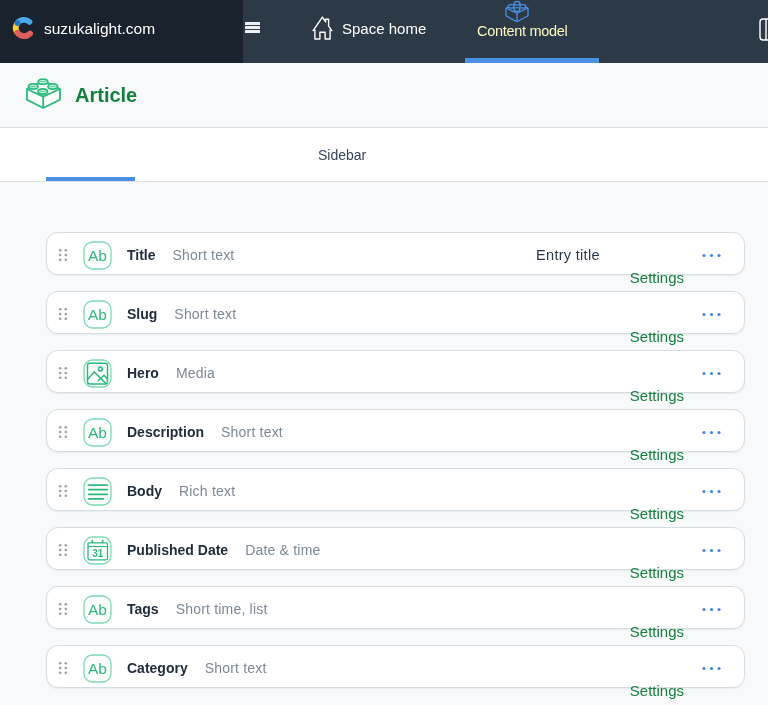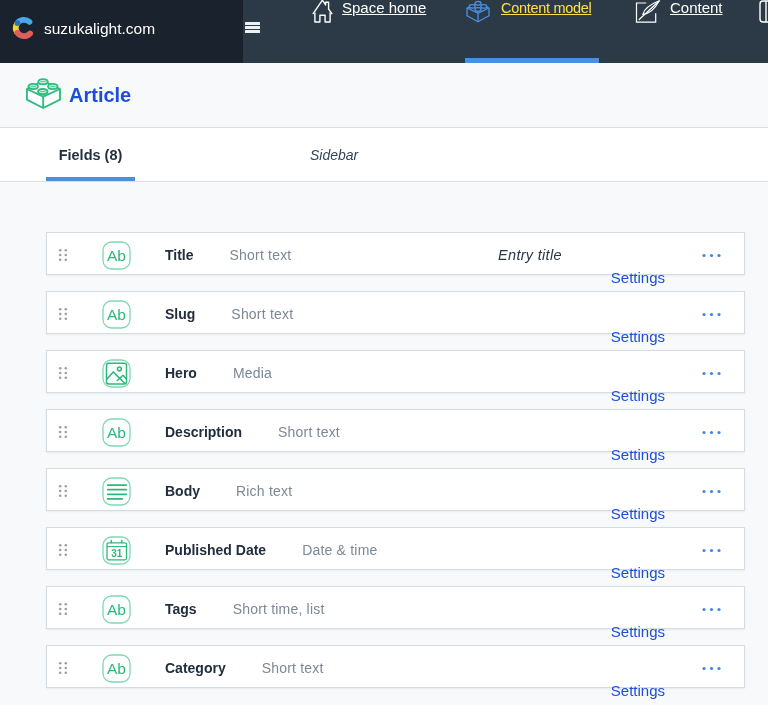--- a/index.html
+++ b/index.html
@@ -6,51 +6,51 @@
 html,body { width:768px; height:705px; overflow:hidden; }
 body { font-family:"Liberation Sans", sans-serif; background:#f7f9fa; position:relative; }
 
 
 .topbar { position:absolute; left:0; top:0; width:768px; height:63px; background:#2c3a48; }
 .topbar-left { position:absolute; left:0; top:0; width:243px; height:63px; background:#19222d; }
 .logo { position:absolute; left:12px; top:16px; }
 .space-name { position:absolute; left:44px; top:20px; color:#fff; font-size:15.5px; line-height:18px; }
 .burger { position:absolute; left:245px; top:22px; width:15px; }
 .burger div { height:2.5px; background:#eef1f4; margin-bottom:1.6px; border-radius:0.5px; }
-.nav-item { position:absolute; top:0; height:58px; display:flex; color:#fff; font-size:15px;text-decoration:underline; }
+.nav-item { position:absolute; top:0; height:58px; display:flex; align-items:center; color:#fff; font-size:15px; }
 .nav-item svg { display:block; }
 .nav-item .lbl { margin-left:9px; line-height:16px; }
-.nav-active { color:#fde047; }
+.nav-active { color:#fef9c3;flex-direction:column; }
 .nav-underline { position:absolute; left:465px; top:58px; width:134px; height:5px; background:#4a90e2; }
 
 
 .header { position:absolute; left:0; top:63px; width:768px; height:65px; background:#f7f9fa; border-bottom:1px solid #d9e0e4; }
 .ct-icon { position:absolute; left:26px; top:15px; }
-.h-title { position:absolute; left:69px; top:20px; font-size:20px; font-weight:bold; color:#1d4ed8; line-height:24px; }
+.h-title { position:absolute; left:75px; top:20px; font-size:20px; font-weight:bold; color:#15803d; line-height:24px; }
 .h-edit { position:absolute; left:162px; top:28px; font-size:14px; color:#4586d8; text-decoration:underline; line-height:16px;margin-top:48px; }
 
 
 .tabs { position:absolute; left:0; top:128px; width:768px; height:54px; background:#fff; border-bottom:1px solid #d9e0e4; }
 .tab { position:absolute; top:0; height:54px; display:flex; align-items:center; font-size:14px; color:#35465a; }
 .tab-1 { left:46px; width:89px; justify-content:center; font-weight:bold; font-size:14.5px; color:#222f3e; }
 .tab-2 { left:172px; }
-.tab-3 { left:310px;font-style:italic; }
+.tab-3 { left:318px; }
 .tab-ul { position:absolute; left:46px; top:177px; width:89px; height:4px; background:#4a90e2; z-index:2; }
 
 
 .card { position:absolute; left:46px; width:699px; height:43px; padding-top:3px; background:#fff;
-        border:1px solid #d5dce2; border-radius:0; box-shadow:0 1px 2px rgba(25,37,50,0.06);
-        display:flex; align-items:center;gap:19px; }
+        border:1px solid #d5dce2; border-radius:12px; box-shadow:0 1px 2px rgba(25,37,50,0.06);
+        display:flex; align-items:center; }
 .drag { margin-left:11px; flex:none; }
 .f-icon { margin-left:15px; flex:none; width:29px; height:29px; }
 .f-name { margin-left:15px; font-size:14px; font-weight:bold; color:#202e3d; white-space:nowrap; }
 .f-type { margin-left:17px; font-size:14px; color:#7c8896; white-space:nowrap; letter-spacing:0.2px;text-align:right; }
 .spacer { flex:1; }
-.f-extra { font-size:14.5px; letter-spacing:0.3px; color:#2a3847; margin-right:30px;font-style:italic; }
-.f-set { font-size:15px; color:#1d4ed8; margin-right:17px;margin-top:44px; }
+.f-extra { font-size:14.5px; letter-spacing:0.3px; color:#2a3847; margin-right:30px; }
+.f-set { font-size:15px; color:#15803d; margin-right:17px;margin-top:44px; }
 .f-dots { flex:none; margin-right:22px; }
 </style>
 </head>
 <body>
 
 <div class="topbar">
   <div class="topbar-left">
     <svg class="logo" width="24" height="24" viewBox="0 0 24 24">
       <path d="M 17.49 5.91 A 8.2 8.2 0 0 0 4.9 7.9" fill="none" stroke="#4ba7e8" stroke-width="5.8" stroke-linecap="round"></path>
       <path d="M 4.9 7.9 A 8.2 8.2 0 0 0 5.28 16.7" fill="none" stroke="#fad232" stroke-width="5.8"></path>
@@ -80,28 +80,20 @@
       <path d="M12 13.2 L12 21.8"></path>
       <ellipse cx="12" cy="3.3" rx="3" ry="1.8" fill="#2c3a48"></ellipse>
       <ellipse cx="6.2" cy="6.4" rx="3" ry="1.8" fill="#2c3a48"></ellipse>
       <ellipse cx="17.8" cy="6.4" rx="3" ry="1.8" fill="#2c3a48"></ellipse>
       <ellipse cx="12" cy="9.5" rx="3" ry="1.8" fill="#2c3a48"></ellipse>
     </svg>
     <span class="lbl" style="margin-left:11px; font-size:14.5px; letter-spacing:-0.3px">Content model</span>
   </div>
   <div class="nav-underline"></div>
 
-  <div class="nav-item" style="left:635px">
-    <svg width="26" height="24" viewBox="0 0 26 24" fill="none" stroke="#fff" stroke-width="1.2">
-      <path d="M11.2 3 L1.5 3 L1.5 22.2 L20.7 22.2 L20.7 13.2"></path>
-      <path d="M4.2 19.5 L24 1" stroke-linecap="round"></path>
-      <path d="M7.8 14.4 C9 9.5 14.5 4.5 24.3 0.7 C20.2 8.2 14 13.9 7.8 14.4 Z" stroke-linejoin="round"></path>
-    </svg>
-    <span class="lbl" style="margin-left:9px">Content</span>
-  </div>
 
   <div class="nav-item" style="left:759px">
     <svg width="22" height="23" viewBox="0 0 22 23" fill="none" stroke="#fff" stroke-width="1.4">
       <rect x="1" y="1" width="20" height="21" rx="3"></rect>
       <path d="M7 1 L7 22"></path>
     </svg>
   </div>
 </div>
 
 <div class="header">
@@ -118,21 +110,20 @@
       <path d="M5 8.5 L9.4 8.5"></path>
       <path d="M24.6 8.5 L29 8.5"></path>
       <path d="M14.6 13.6 L19 13.6"></path>
     </g>
   </svg>
   <span class="h-title">Article</span>
   <span class="h-edit">Edit</span>
 </div>
 
 <div class="tabs">
-  <div class="tab tab-1">Fields (8)</div>
   <div class="tab tab-3">Sidebar</div>
 </div>
 <div class="tab-ul"></div>
 
 <div class="card" style="top:232px">
   <svg class="drag" width="10" height="14" viewBox="0 0 10 14">
       <g fill="#97a0ab">
         <circle cx="2.2" cy="2.2" r="1.3"></circle>
         <circle cx="7.8" cy="2.2" r="1.3"></circle>
         <circle cx="2.2" cy="7" r="1.3"></circle>

